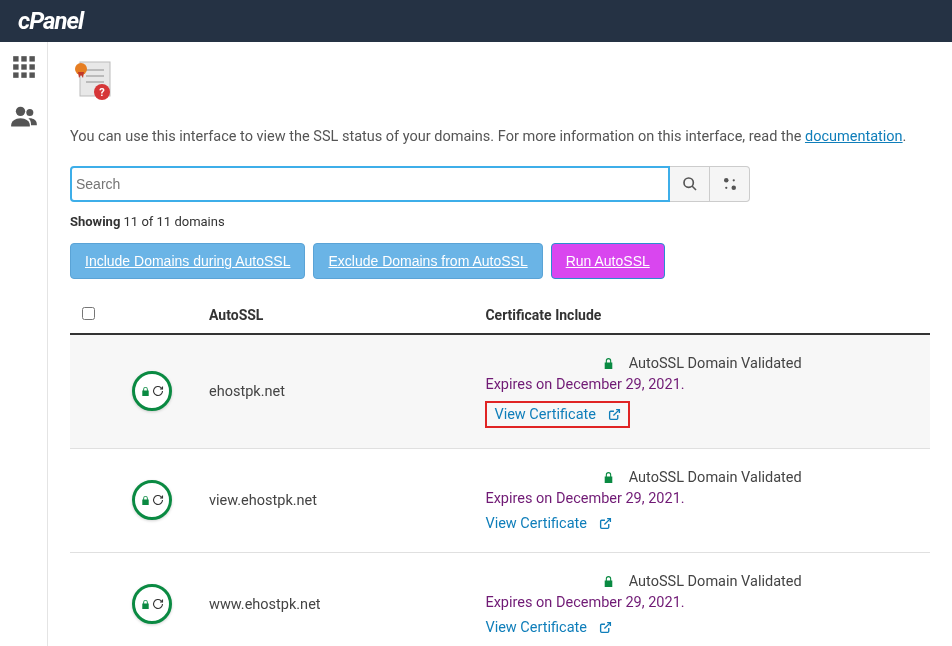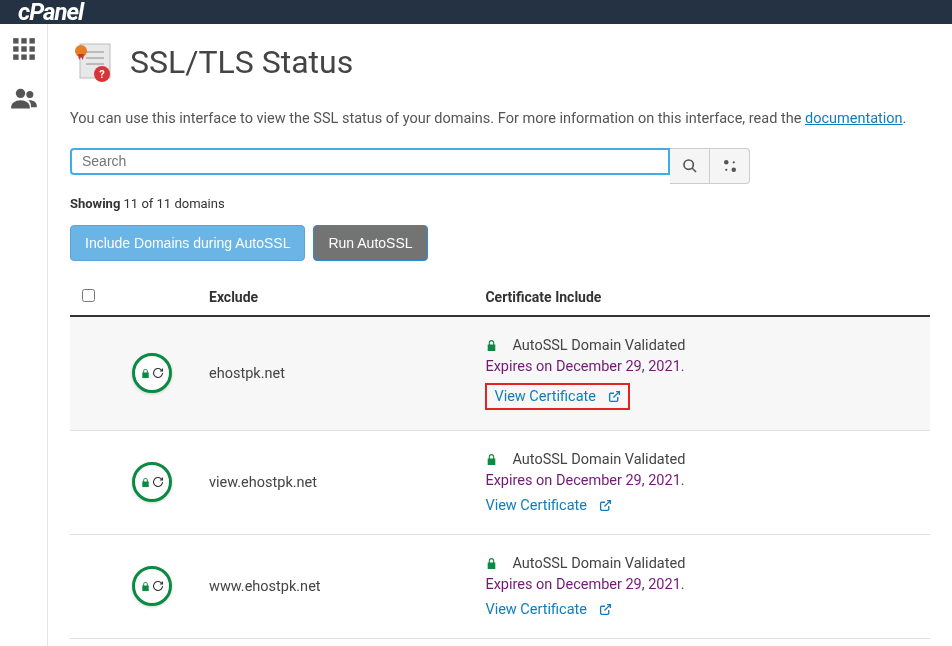--- a/index.html
+++ b/index.html
@@ -1,49 +1,49 @@
 <!DOCTYPE html>
 <html><head>
   <meta charset="utf-8">
   <style>
     * { margin: 0; padding: 0; box-sizing: border-box; }
     body { font-family: -apple-system, BlinkMacSystemFont, "Segoe UI", Roboto, "Helvetica Neue", Arial, sans-serif; background: #fff; color: #333; width: 952px; }
-    .topbar { background: #253244; height: 24px; display: flex; align-items: center; padding: 0 18px; }
+    .topbar { background: #253244; height: 42px; display: flex; align-items: center; padding: 0 18px; }
     .logo-text { color: #fff; font-size: 24px; font-weight: bold; font-style: italic; letter-spacing: -1px; }
     .layout { display: flex; }
     .sidenav { width: 48px; border-right: 1px solid #e4e4e4; display: flex; flex-direction: column; align-items: center; padding-top: 12px; gap: 18px; }
     .sidenav-icon { color: #555; cursor: pointer; }
     .main { flex: 1; padding: 16px 22px; }
     .page-header { display: flex; align-items: center; gap: 16px; margin-bottom: 24px; }
     .page-icon { width: 44px; height: 44px; position: relative; }
     .page-title { font-size: 32px; font-weight: 400; color: #444; }
     .intro-text { font-size: 14.5px; color: #555; margin-bottom: 18px; line-height: 1.5; }
     .intro-text a { color: #0f7eba; text-decoration: underline; text-align: center; }
     .search-row { display: flex; margin-bottom: 12px; }
-    .search-input { flex: 0 0 600px; height: 27px; border: 2px solid #3daee9; border-radius: 4px 0 0 4px; padding: 0 10px; font-size: 14px; outline: none; }
+    .search-input { flex: 0 0 600px; height: 36px; border: 2px solid #3daee9; border-radius: 4px 0 0 4px; padding: 0 4px; font-size: 14px; outline: none; }
     .search-btn, .gear-btn { width: 40px; height: 36px; border: 1px solid #ccc; background: #f5f5f5; display: flex; align-items: center; justify-content: center; cursor: pointer; color: #555; }
     .search-btn { border-left: none; border-radius: 0; }
     .gear-btn { border-left: none; border-radius: 0 4px 4px 0; }
     .showing { font-size: 13px; color: #333; margin-bottom: 14px; }
     .showing b { font-weight: 700; }
     .btn-row { display: flex; gap: 8px; margin-bottom: 18px; }
-    .btn { padding: 9px 14px; border-radius: 4px; font-size: 14px; cursor: pointer; border: 1px solid; }
+    .btn { padding: 9px 14px; border-radius: 4px; font-size: 14px; cursor: pointer; border: 1px solid; text-decoration: underline; }
     .btn-light { background: #6ab4e6; color: #fff; border-color: #5aa3d6; }
-    .btn-primary { background: #737373; color: #fff; border-color: #298dcf; }
+    .btn-primary { background: #d946ef; color: #fff; border-color: #298dcf; }
     .table { width: 100%; border-collapse: collapse; }
     .table thead th { text-align: left; padding: 10px 12px; font-size: 14px; font-weight: 700; border-bottom: 2px solid #333; }
     .table tbody tr { border-bottom: 1px solid #e0e0e0; }
     .table tbody td { padding: 20px 12px; vertical-align: middle; font-size: 14.5px; color: #444; }
     .table tbody tr:first-child { background: #f7f7f7; }
     .th-check { width: 36px; }
     .th-status { width: 90px; }
     .cert-icon-cell { display: flex; align-items: center; justify-content: center; }
     .cert-circle { width: 40px; height: 40px; border-radius: 50%; border: 3px solid #0a8a42; display: flex; align-items: center; justify-content: center; box-shadow: 0 1px 3px rgba(0,0,0,0.18); background: #fff; }
     .cert-inner { display: flex; align-items: center; gap: 1px; }
-    .status-line { display: flex; align-items: center; gap: 14px; margin-bottom: 4px; }
+    .status-line { display: flex; align-items: center; gap: 14px; margin-bottom: 4px; justify-content: center; }
     .lock-small { color: #0a8a42; }
     .expires { color: #701a75; margin-bottom: 8px; }
     .view-link { color: #0f7eba; text-decoration: none; display: inline-flex; align-items: center; gap: 12px; }
     .highlight-box { border: 2px solid #e02424; padding: 3px 7px; display: inline-flex; align-items: center; gap: 5px; }
     .ext-icon { color: #0f7eba; }
   </style>
 </head>
 <body>
 
 <div class="topbar">
@@ -82,21 +82,20 @@
           <rect x="10" y="4" width="30" height="34" fill="#e8e8e8" stroke="#bbb"></rect>
           <line x1="16" y1="12" x2="34" y2="12" stroke="#bbb" stroke-width="2"></line>
           <line x1="16" y1="18" x2="34" y2="18" stroke="#bbb" stroke-width="2"></line>
           <line x1="16" y1="24" x2="34" y2="24" stroke="#bbb" stroke-width="2"></line>
           <circle cx="11" cy="11" r="6" fill="#e67e22"></circle>
           <path d="M8 14 L9 20 L11 17 L13 20 L14 14 Z" fill="#c0392b"></path>
           <circle cx="32" cy="34" r="8" fill="#d63638"></circle>
           <text x="32" y="38" text-anchor="middle" fill="#fff" font-size="11" font-weight="bold">?</text>
         </svg>
       </div>
-      <h1 class="page-title">SSL/TLS Status</h1>
     </div>
 
     <p class="intro-text">
       <span>You can use this interface to view the SSL status of your domains. For more information on this interface, read the </span><a href="#">documentation</a><span>.</span>
     </p>
 
     <div class="search-row">
       <input class="search-input" type="text" placeholder="Search" style="">
       <button class="search-btn">
         <svg width="16" height="16" viewBox="0 0 24 24" fill="none" stroke="currentColor" stroke-width="2.5">
@@ -115,29 +114,30 @@
 
       </button>
     </div>
 
     <div class="showing">
       <b>Showing </b><span>11 of 11 domains</span>
     </div>
 
     <div class="btn-row">
       <button class="btn btn-light">Include Domains during AutoSSL</button>
+      <button class="btn btn-light">Exclude Domains from AutoSSL</button>
       <button class="btn btn-primary">Run AutoSSL</button>
     </div>
 
     <table class="table">
       <thead>
         <tr>
           <th class="th-check"><input type="checkbox" style=""></th>
           <th class="th-status"></th>
-          <th>Exclude</th>
+          <th>AutoSSL</th>
           <th>Certificate Include</th>
         </tr>
       </thead>
       <tbody id="table-body">
           <tr>
             <td></td>
             <td>
               <div class="cert-icon-cell">
                 <div class="cert-circle">
                   <div class="cert-inner">

